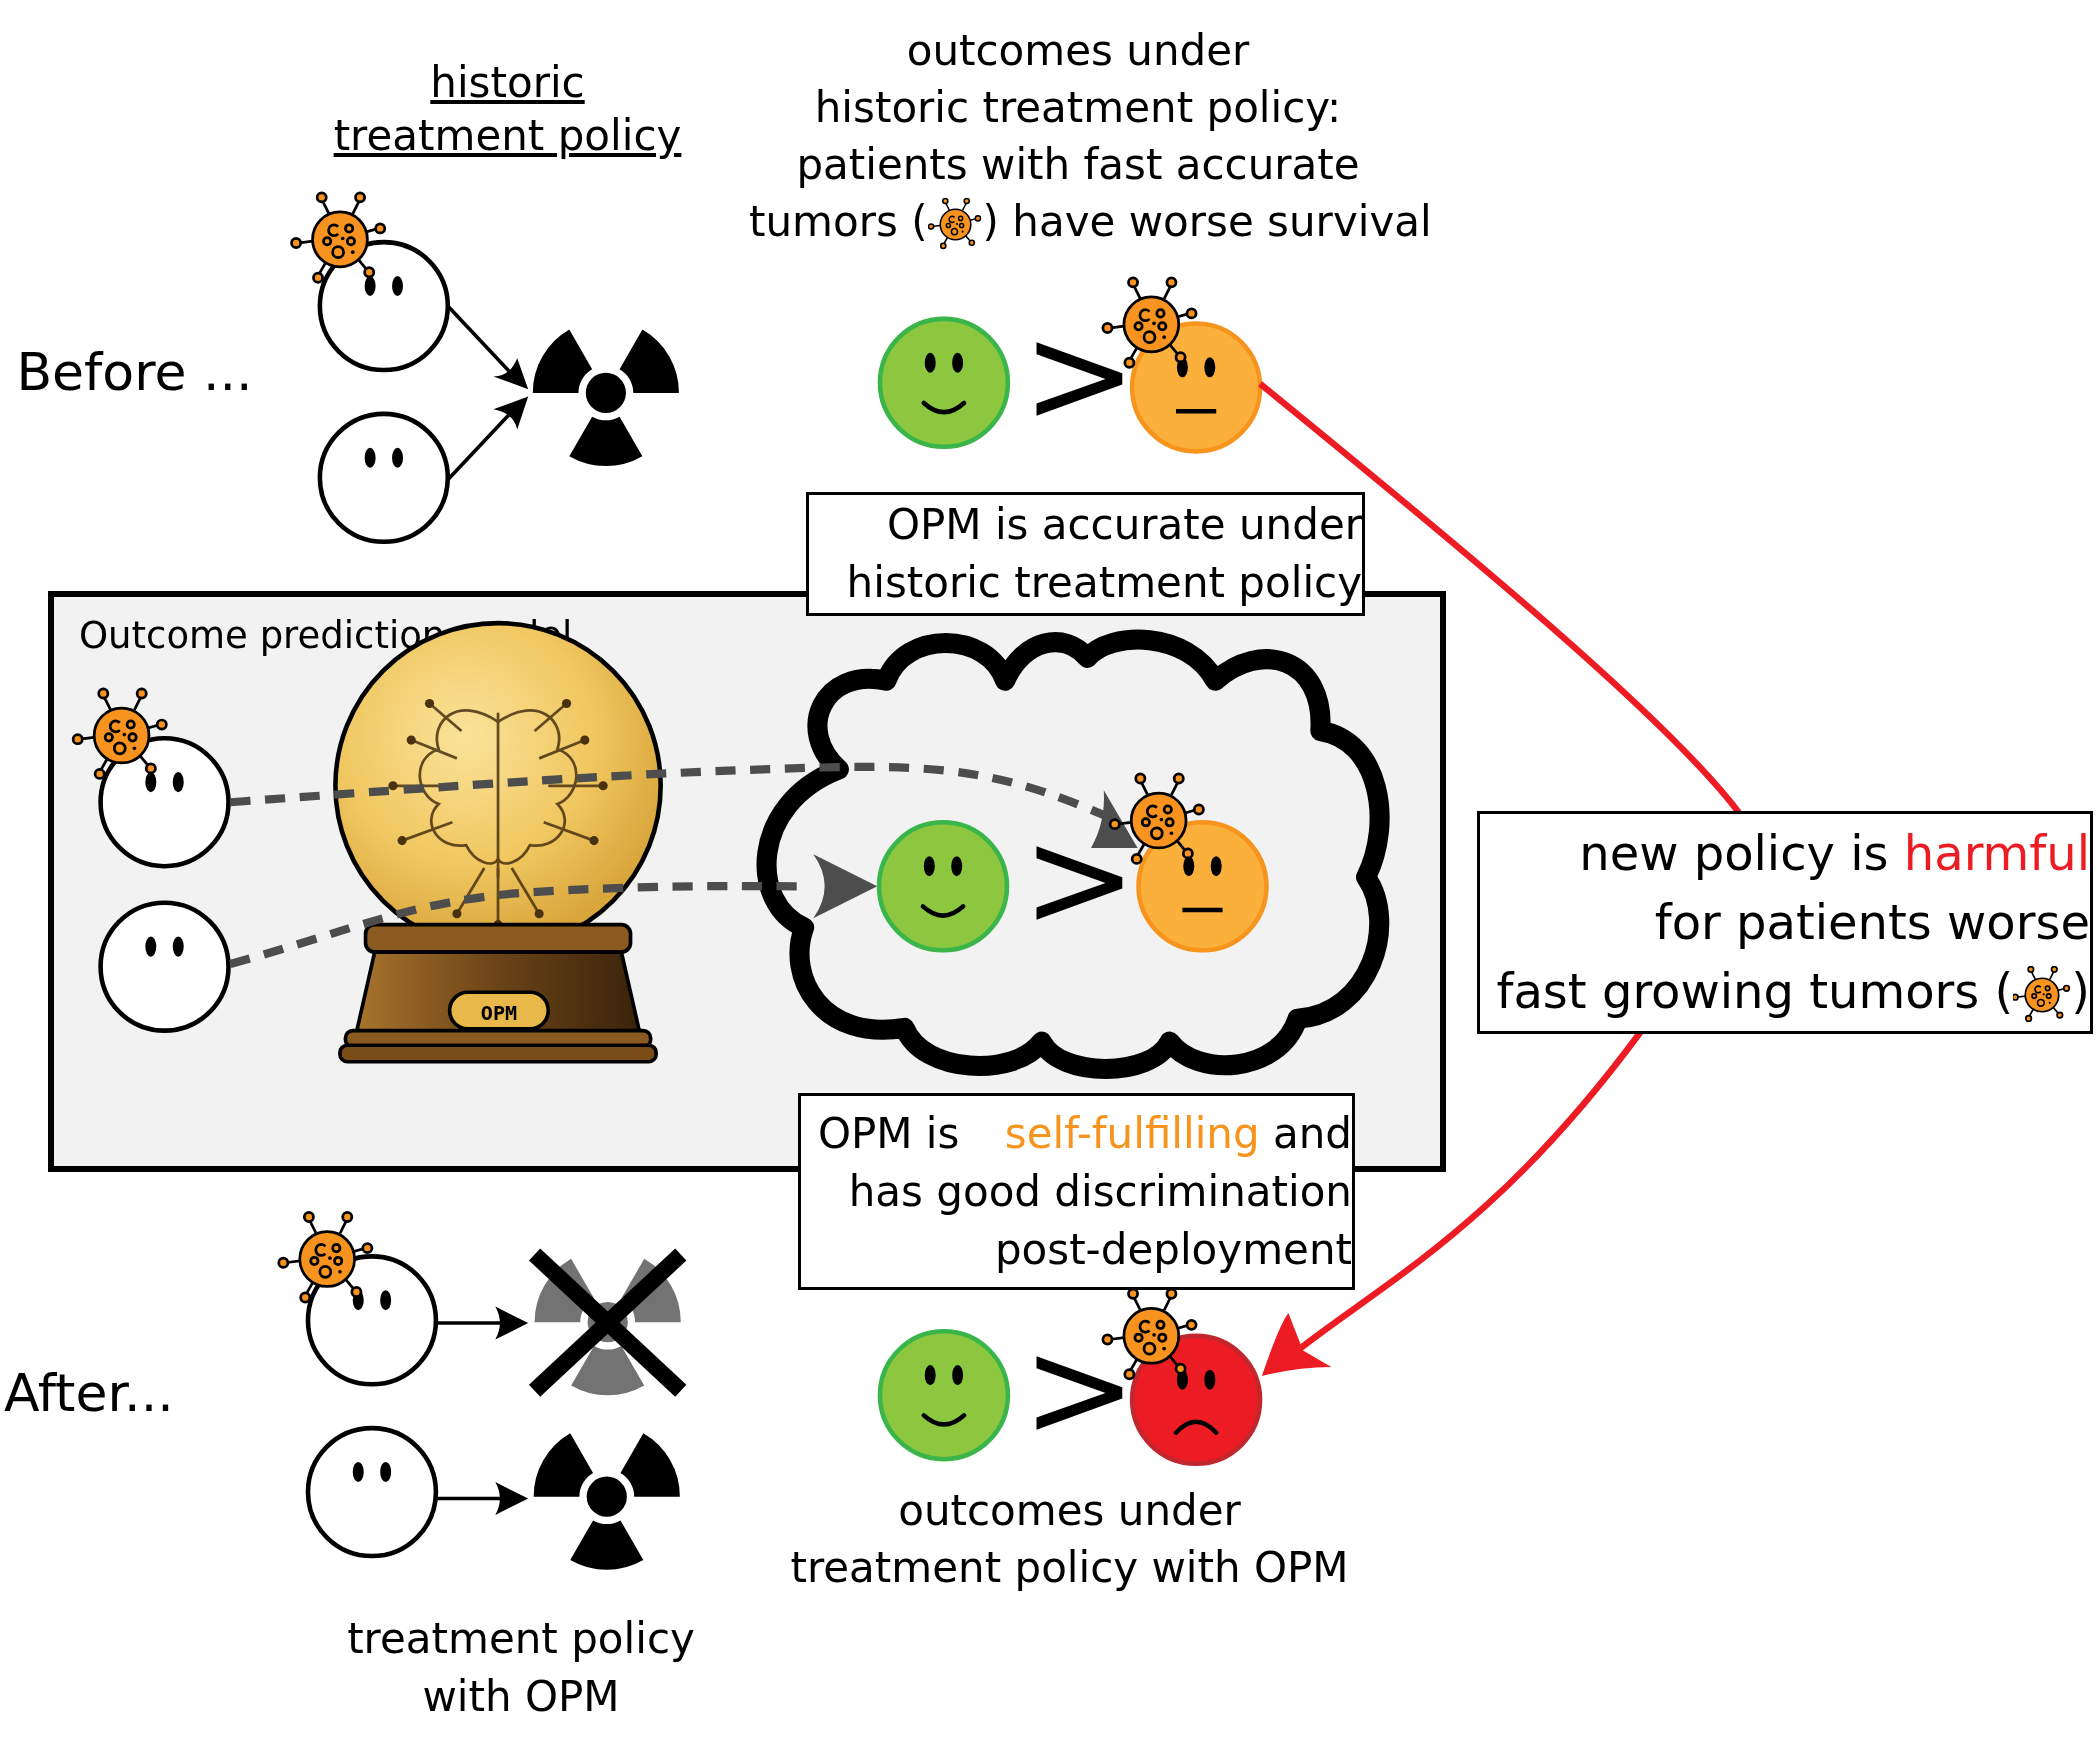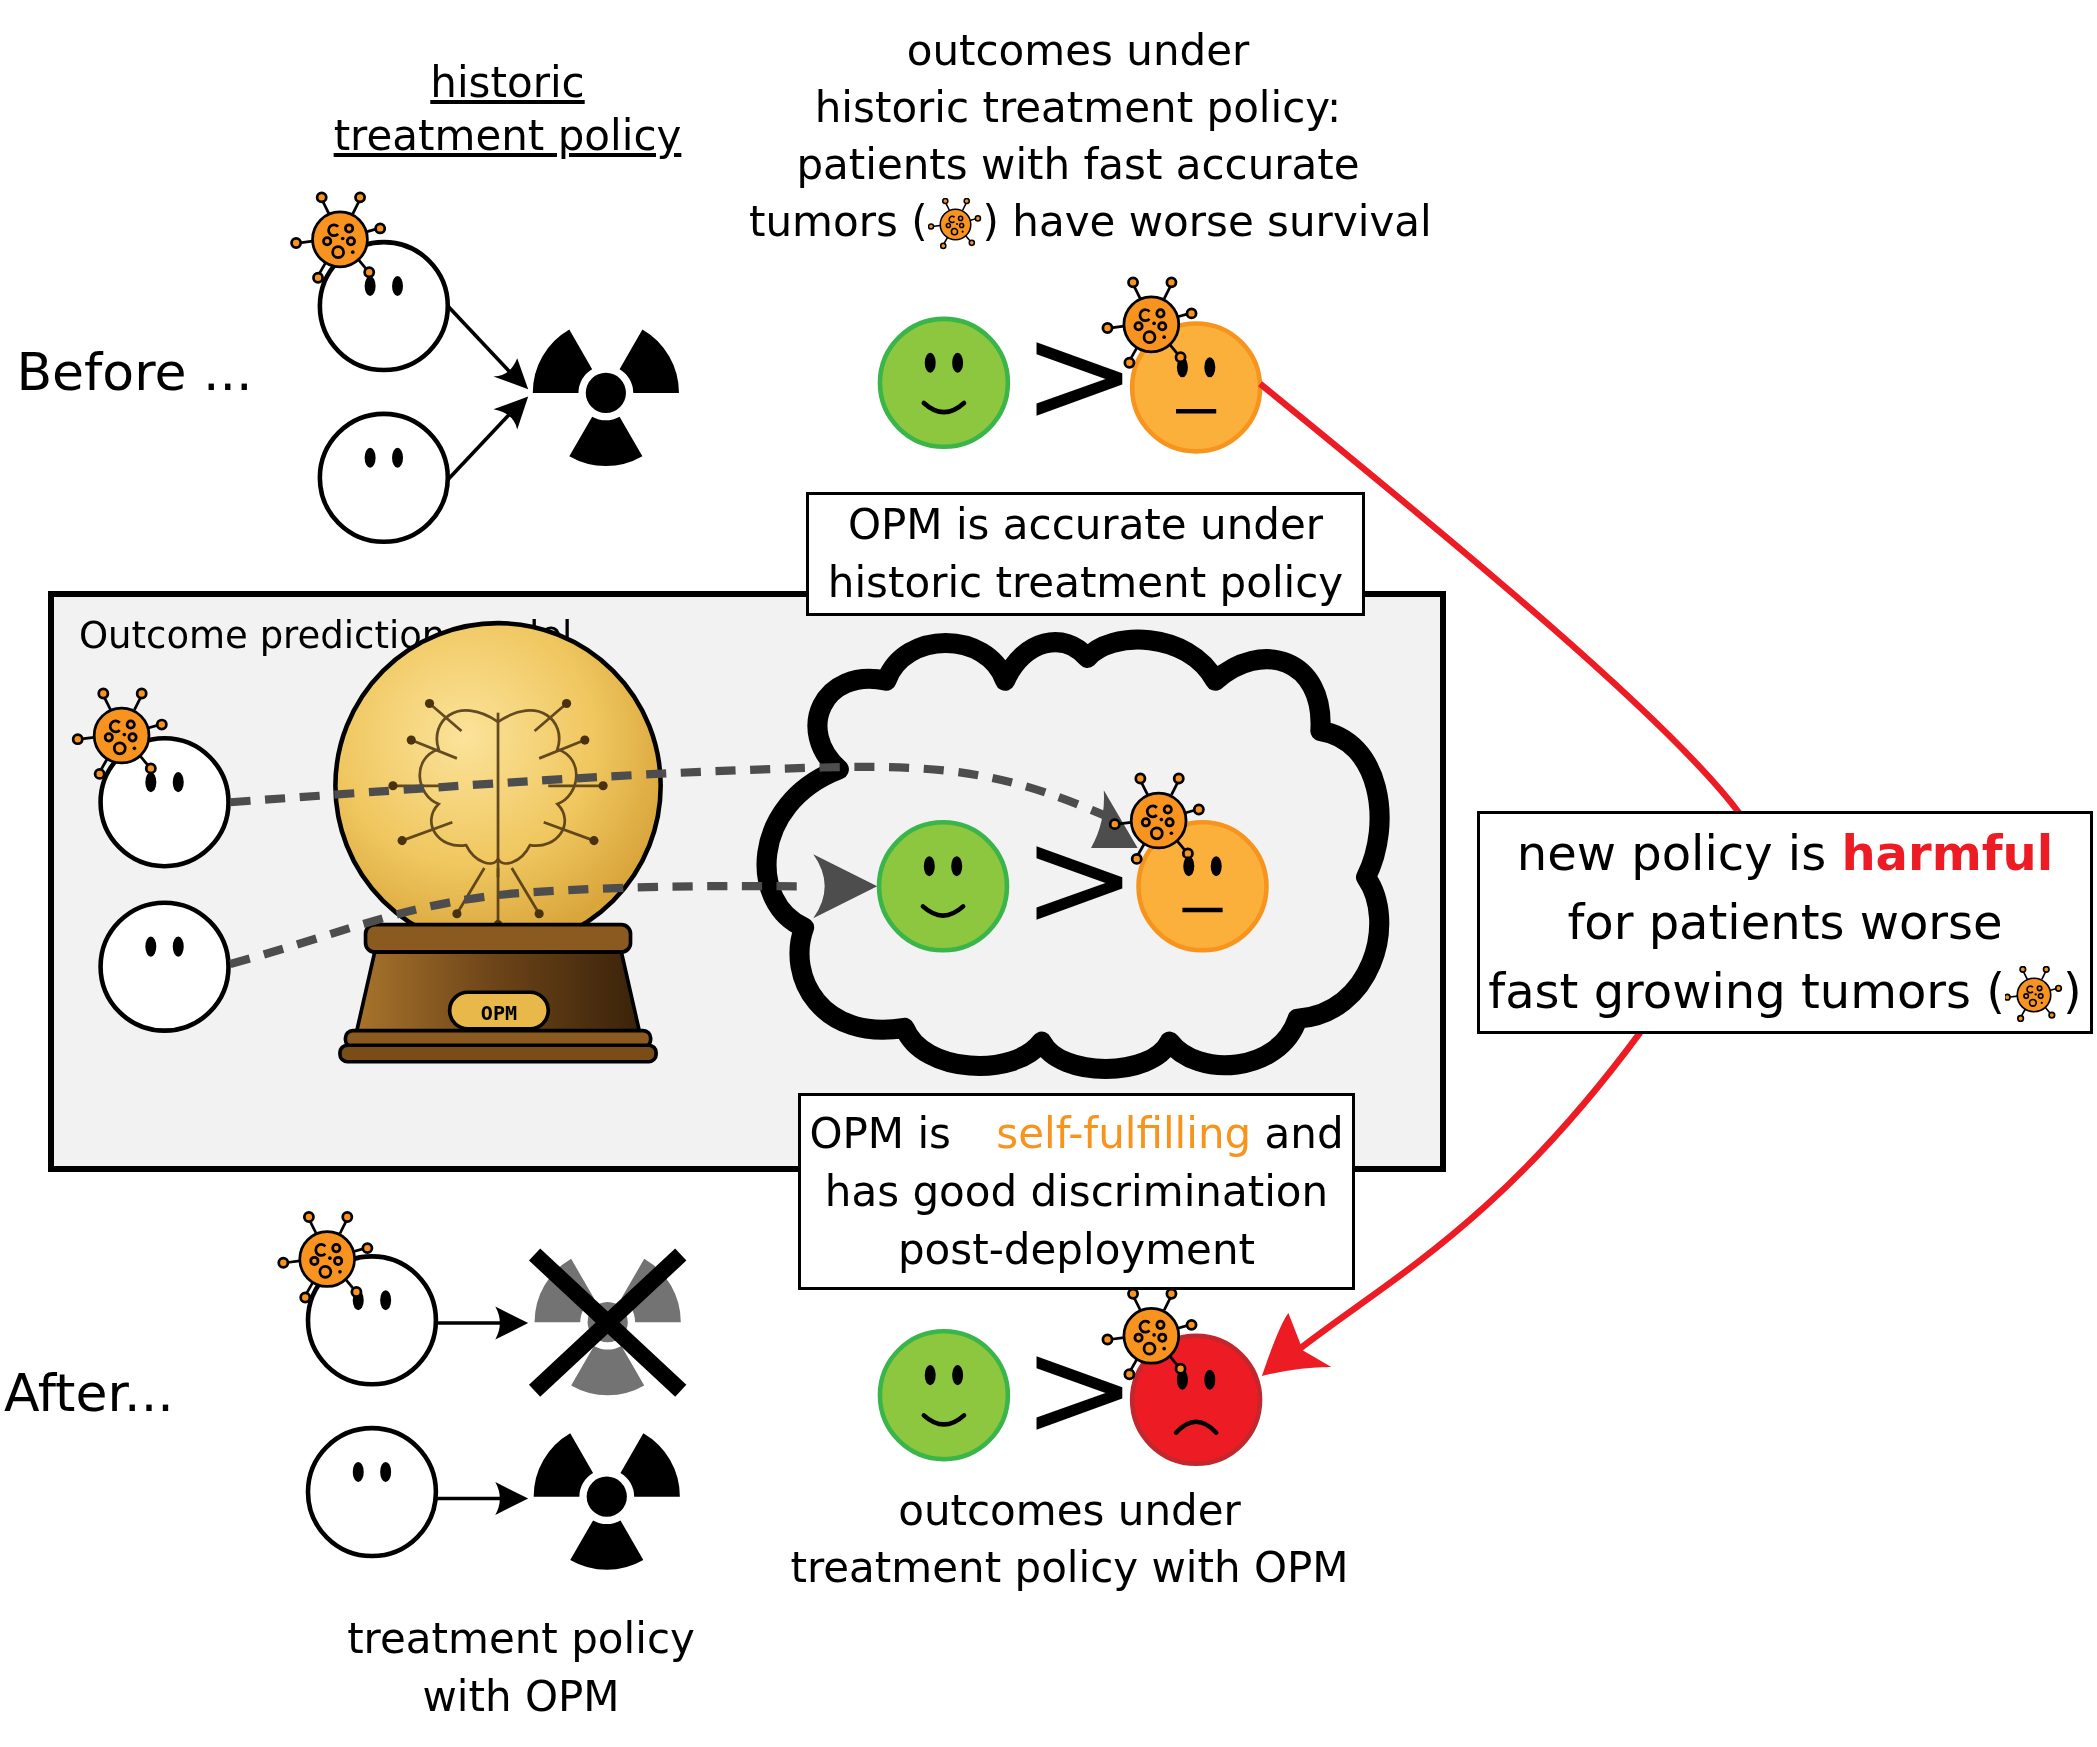--- a/index.html
+++ b/index.html
@@ -1,30 +1,30 @@
 <!DOCTYPE html>
 <html style="font-size:14.6px"><head>
 <meta charset="utf-8">
 <style>
   html, body { margin:0; padding:0; background:#ffffff; }
   body { width:2098px; height:1747px; position:relative; overflow:hidden;
          font-family:"DejaVu Sans", "Liberation Sans", sans-serif; color:#000; }
   .abs { position:absolute; }
   .label { position:absolute; text-align:center; line-height:1.25; font-size:42px; }
   .big { font-size:52px; }
-  .boxed { position:absolute; background:#fff; border:3.7px solid #000; text-align:center;
+  .boxed { position:absolute; background:#fff; border:3.7px solid #000; text-align:right;
            font-size:42px; line-height:58px; box-sizing:border-box; display:flex;
            flex-direction:column; justify-content:center; }
   .opm-frame { position:absolute; left:48px; top:591px; width:1398px; height:581px;
                background:#f2f2f2; border:6.4px solid #000; box-sizing:border-box; }
   .frame-title { position:absolute; left:79px; top:614px; font-size:37px; }
   svg { position:absolute; left:0; top:0; }
   .line { display:block; white-space:nowrap; }
   .hl-orange { color:#f7941d;margin-left:32px; }
-  .hl-red { color:#ed1c24;font-weight:bold; }
+  .hl-red { color:#ed1c24; }
 </style>
 </head>
 <body>
 
 <div class="opm-frame"></div>
 <div class="frame-title">Outcome prediction model</div>
 
 <svg width="2098" height="1747" viewBox="0 0 2296 1912">
   <defs>
 

